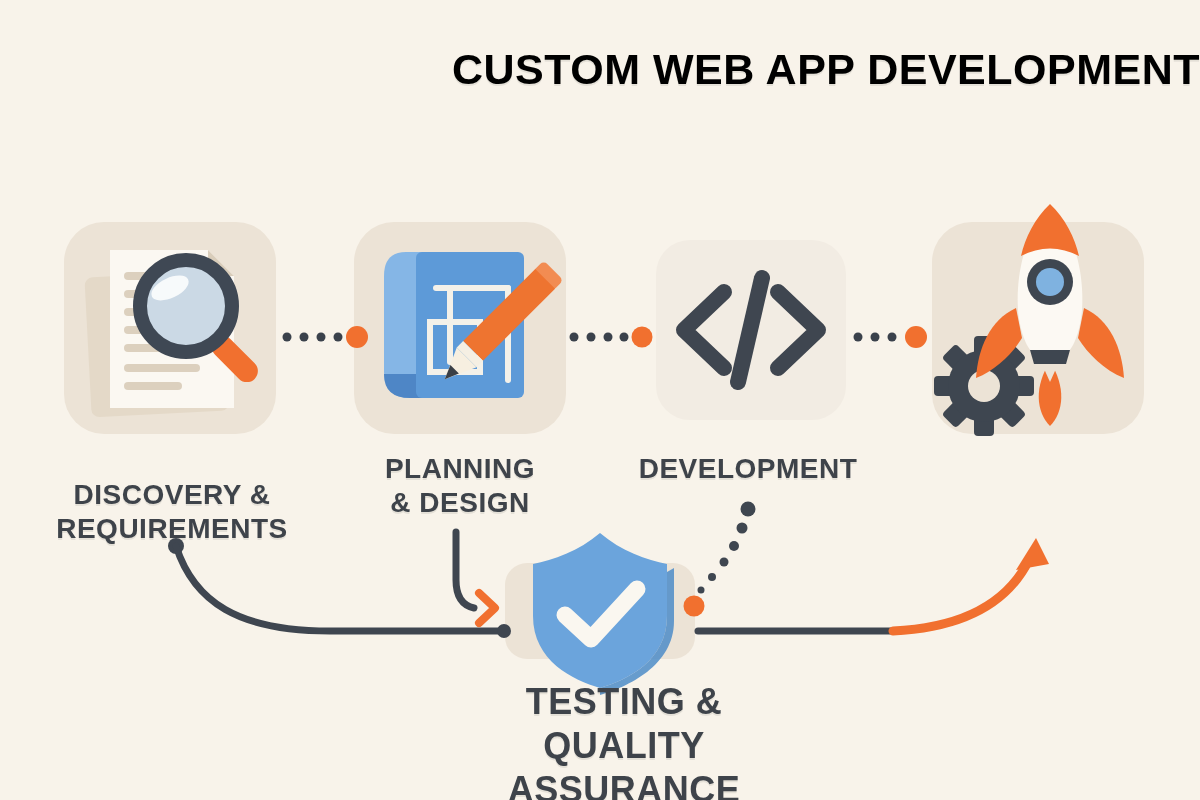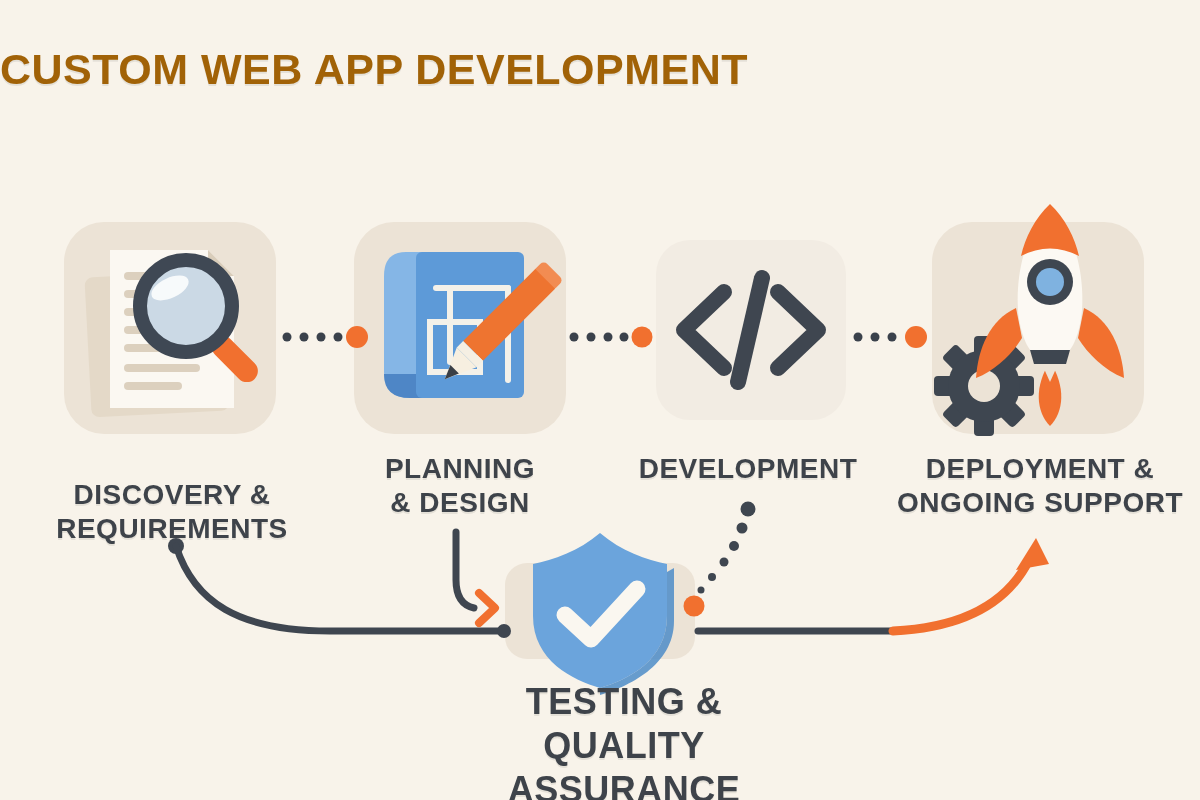--- a/index.html
+++ b/index.html
@@ -12,22 +12,22 @@
     height: 800px;
     background: #F8F3EA;
     overflow: hidden;
   }
 
   .title {
     position: absolute;
     top: 44px;
     left: 0;
     width: 1200px;
-    text-align: left;
-    color: #a16207;
+    text-align: right;
+    color: #000000;
     font-weight: 800;
     font-size: 43px;
     line-height: 1.18;
     letter-spacing: 0.5px;
     text-shadow: 0 2px 0 rgba(0,0,0,0.08);
   }
 
   .card {
     position: absolute;
     top: 222px;
@@ -179,22 +179,20 @@
       <path d="M152 45 v44 c0 45 -40 64 -67 72 l0 7 c27 -8 74 -29 74 -74 V 41 Z" fill="#4E8CC8" opacity="0.85"></path>
       <polyline points="50,88 76,112 122,62" stroke="#FAF7F0" stroke-width="17" fill="none" stroke-linecap="round" stroke-linejoin="round"></polyline>
     </svg>
   </div>
 
   <div class="step-label label-1">DISCOVERY &amp;
 REQUIREMENTS</div>
   <div class="step-label label-2">PLANNING
 &amp; DESIGN</div>
   <div class="step-label label-3">DEVELOPMENT</div>
-  <div class="step-label label-4">DEPLOYMENT &amp;
-ONGOING SUPPORT</div>
   <div class="step-label label-5">TESTING &amp; QUALITY
 ASSURANCE</div>
 
   <svg class="overlay">
 
     <g>
       <circle cx="287" cy="337" r="4.5" fill="#3A414B"></circle>
       <circle cx="304" cy="337" r="4.5" fill="#3A414B"></circle>
       <circle cx="321" cy="337" r="4.5" fill="#3A414B"></circle>
       <circle cx="338" cy="337" r="4.5" fill="#3A414B"></circle>

